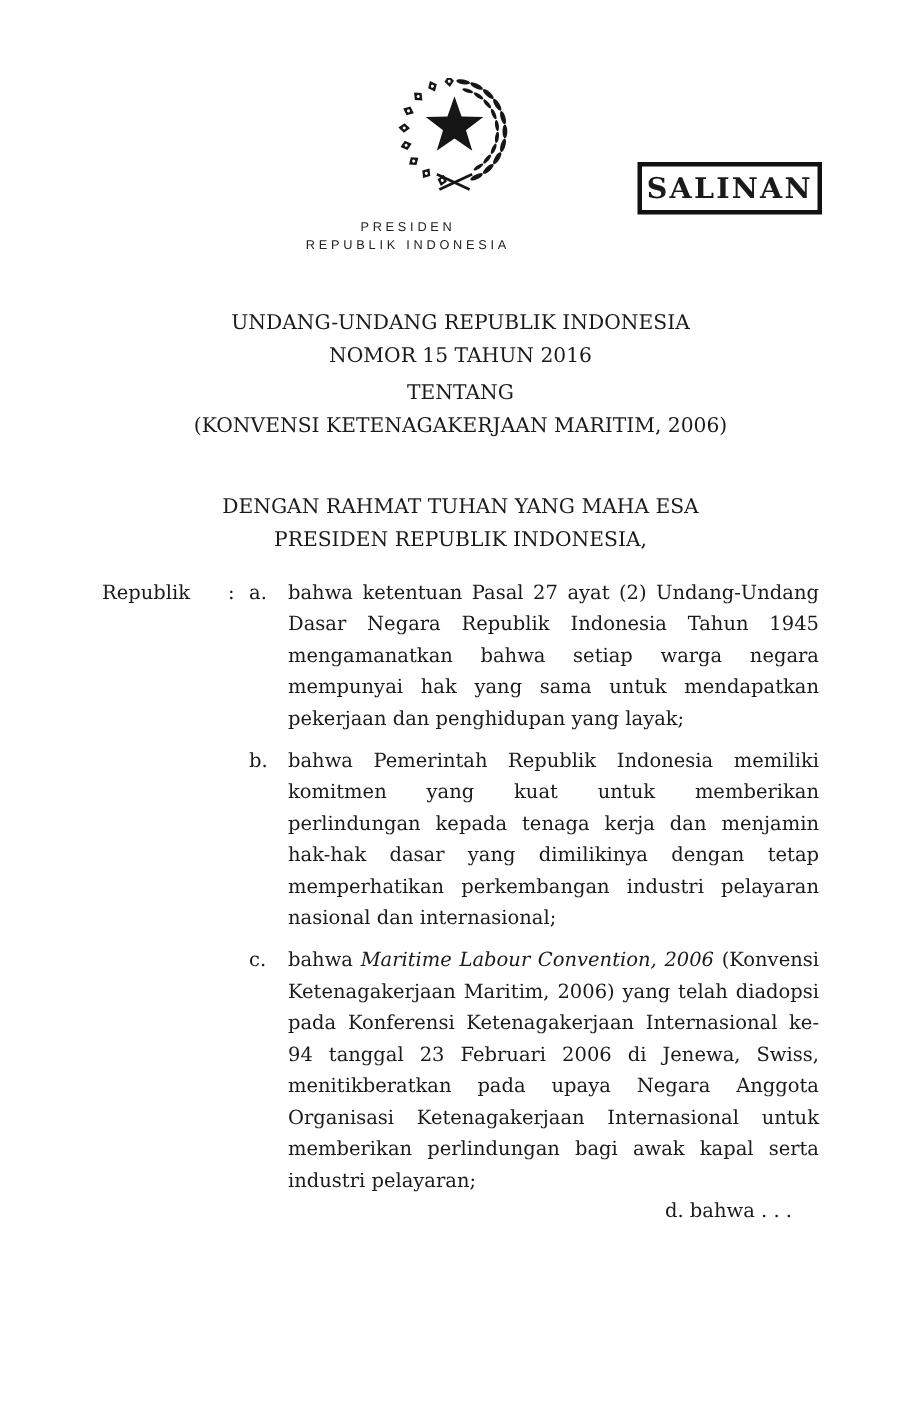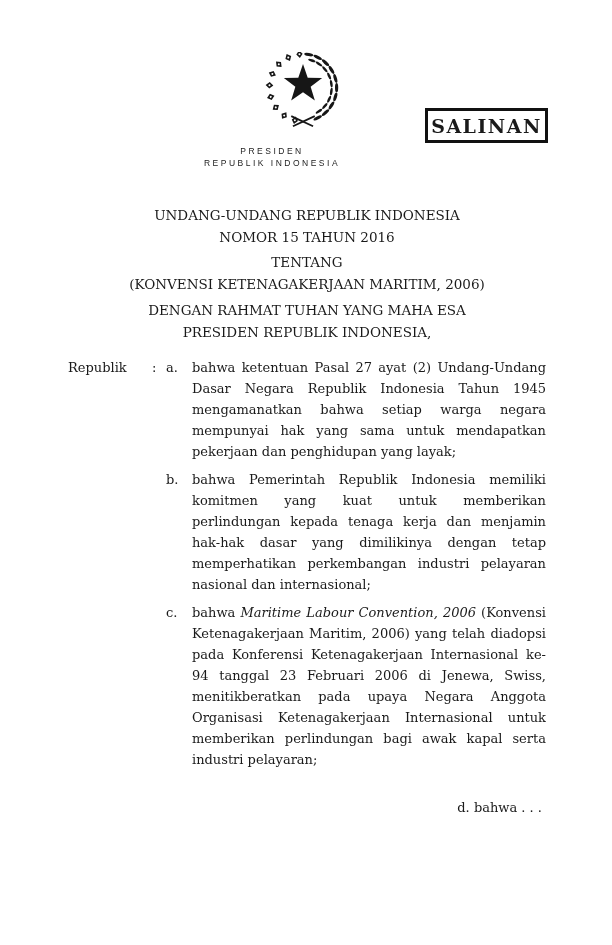--- a/index.html
+++ b/index.html
@@ -48,31 +48,31 @@
   .title-block {
     text-align:center;
     font-size:13.5px;
     line-height:22px;
   }
   .title-tentang { margin-top:3px; margin-bottom:0; }
   .preamble {
     text-align:center;
     font-size:13.5px;
     line-height:22px;
-    margin-top:4px;
+    margin-top:32px;
   }
   .menimbang { margin-top:14px; line-height:21px; }
   .c-item { display:flex; margin-bottom:7px; }
   .c-label { width:84px; flex:0 0 84px; }
   .c-colon { width:14px; flex:0 0 14px; }
   .c-marker { width:26px; flex:0 0 26px; }
   .c-text { flex:1 1 auto; text-align:justify; }
   .catchword {
     position:absolute;
-    top:800px; right:70px;
+    top:800px; right:84px;
     font-size:13px;
   }
   .it { font-style:italic; }
 </style>
 </head>
 <body>
 
 <div class="page">
 
   <svg class="emblem" viewBox="0 0 100 92" xmlns="http://www.w3.org/2000/svg" aria-hidden="true">

